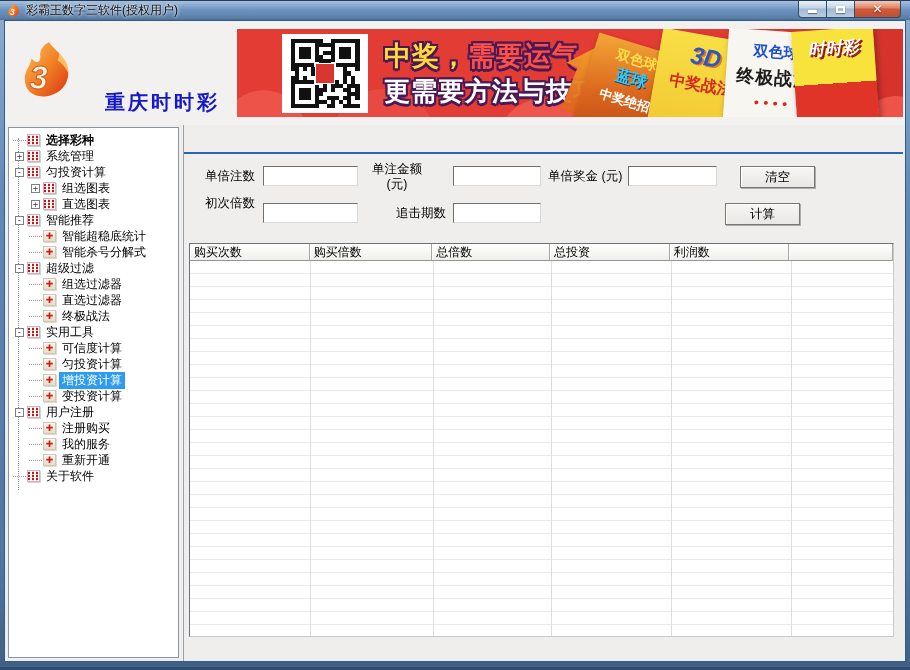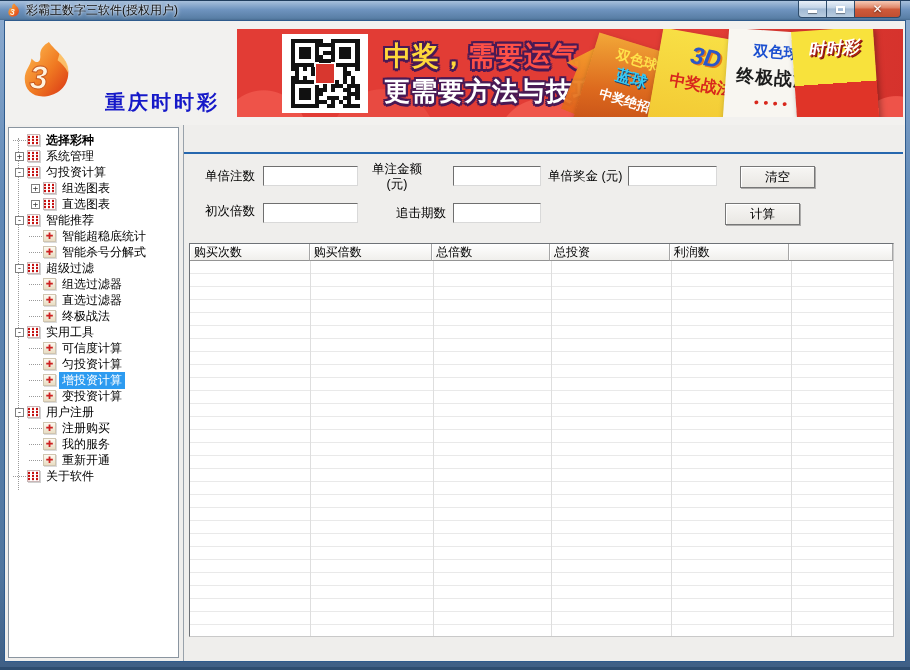--- a/index.html
+++ b/index.html
@@ -406,21 +406,21 @@
         <div class="blueline"></div>
 
         <span class="flabel" style="left:21px;top:44px;">单倍注数</span>
         <input class="finput" style="left: 79px; top: 41px; width: 95px;" value="">
         <div class="flabel" style="left:183px;top:37px;width:60px;text-align:center;"><span>单注金额</span><br><span>(元)</span></div>
         <input class="finput" style="left: 269px; top: 41px; width: 88px;" value="">
         <span class="flabel" style="left:364px;top:44px;">单倍奖金 (元)</span>
         <input class="finput" style="left: 444px; top: 41px; width: 89px;" value="">
         <button class="btn" style="left:556px;top:41px;">清空</button>
 
-        <span class="flabel" style="left:21px;top:79px;">初次倍数</span>
+        <span class="flabel" style="left:21px;top:71px;">初次倍数</span>
         <input class="finput" style="left: 79px; top: 78px; width: 95px;" value="">
         <span class="flabel" style="left:212px;top:81px;">追击期数</span>
         <input class="finput" style="left: 269px; top: 78px; width: 88px;" value="">
         <button class="btn" style="left:541px;top:78px;">计算</button>
 
         <div class="table">
           <div class="thead" id="thead">
               <div class="hcell" style="width: 120px;">购买次数</div>
               <div class="hcell" style="width: 123px;">购买倍数</div>
               <div class="hcell" style="width: 118px;">总倍数</div>

